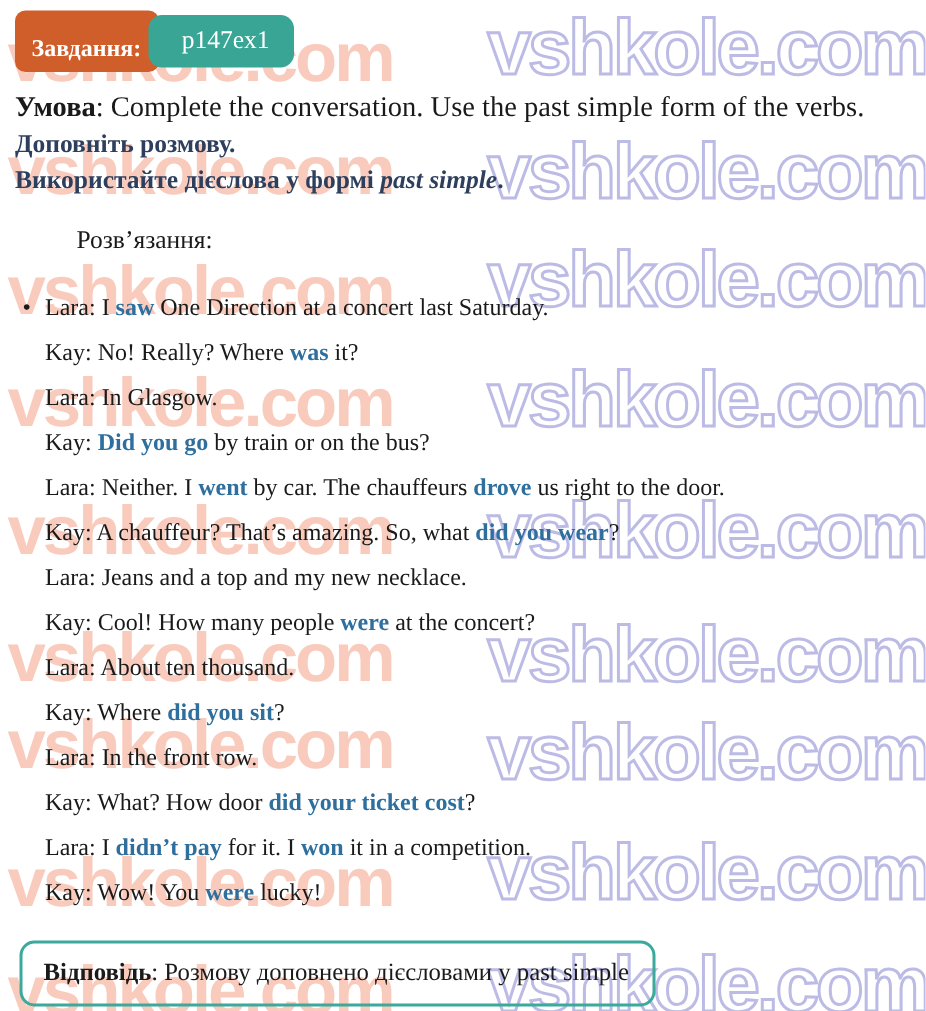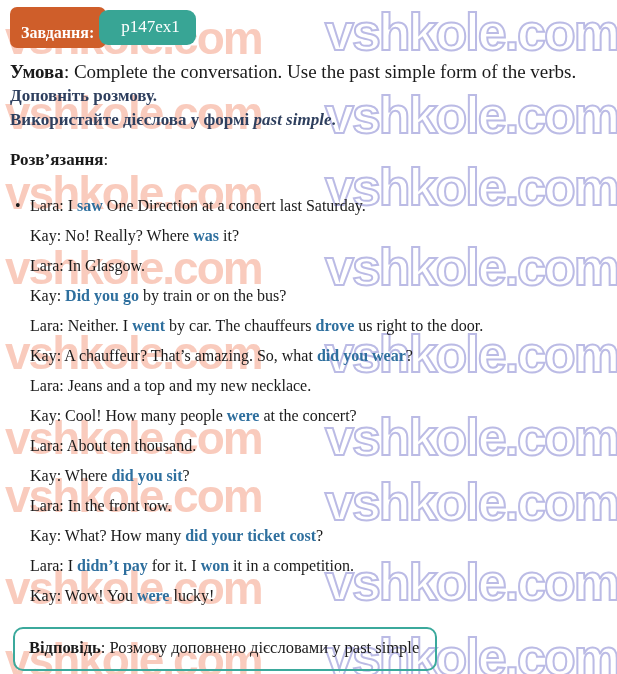--- a/index.html
+++ b/index.html
@@ -41,21 +41,21 @@
   }
   .badge-teal{
     background:var(--teal);font-size:17px;
     padding:8px 16px 9px 22px;border-radius:9px;height:18px;
     margin-left:-7px;position:relative;
   }
   .cond{margin:14px 0 0;font-size:19px;line-height:24px;}
   .navy-line{margin:0;font-size:17px;line-height:24px;font-weight:700;color:var(--navy);}
   .navy-line .it{font-style:italic;text-align:right;}
   .solution-heading{margin:16px 0 0;font-size:17px;line-height:24px;}
-  .solution-heading b{font-weight:700;}
+  .solution-heading b{font-weight:400;margin-left:41px;}
   .dialogue{margin:19px 0 0 20px;position:relative;}
   .dlg-line{font-size:16px;line-height:30px;white-space:nowrap;position:relative;}
   .dlg-line .verb{color:var(--verb);font-weight:700;}
   .bullet{position:absolute;left:-15px;font-size:16px;}
   .answer-box{
     margin:16px 0 0 3px;width:394px;
     border:2px solid var(--answer-border);border-radius:10px;
     padding:8px 12px 10px 14px;
     font-size:16.5px;line-height:22px;background:transparent;
   }
@@ -105,20 +105,20 @@
       <div class="dlg-line"><span>Kay: No! Really? Where </span><span class="verb">was</span><span> it?</span></div>
       <div class="dlg-line"><span>Lara: In Glasgow.</span></div>
       <div class="dlg-line"><span>Kay: </span><span class="verb">Did you go</span><span> by train or on the bus?</span></div>
       <div class="dlg-line"><span>Lara: Neither. I </span><span class="verb">went</span><span> by car. The chauffeurs </span><span class="verb">drove</span><span> us right to the door.</span></div>
       <div class="dlg-line"><span>Kay: A chauffeur? That’s amazing. So, what </span><span class="verb">did you wear</span><span>?</span></div>
       <div class="dlg-line"><span>Lara: Jeans and a top and my new necklace.</span></div>
       <div class="dlg-line"><span>Kay: Cool! How many people </span><span class="verb">were</span><span> at the concert?</span></div>
       <div class="dlg-line"><span>Lara: About ten thousand.</span></div>
       <div class="dlg-line"><span>Kay: Where </span><span class="verb">did you sit</span><span>?</span></div>
       <div class="dlg-line"><span>Lara: In the front row.</span></div>
-      <div class="dlg-line"><span>Kay: What? How many </span><span class="verb">did your ticket cost</span><span>?</span></div>
+      <div class="dlg-line"><span>Kay: What? How door </span><span class="verb">did your ticket cost</span><span>?</span></div>
       <div class="dlg-line"><span>Lara: I </span><span class="verb">didn’t pay</span><span> for it. I </span><span class="verb">won</span><span> it in a competition.</span></div>
       <div class="dlg-line"><span>Kay: Wow! You </span><span class="verb">were</span><span> lucky!</span></div>
     </div>
 
   <div class="answer-box"><b>Відповідь</b><span>: Розмову доповнено дієсловами у past simple</span></div>
 
 </div>
 
 </body></html>

